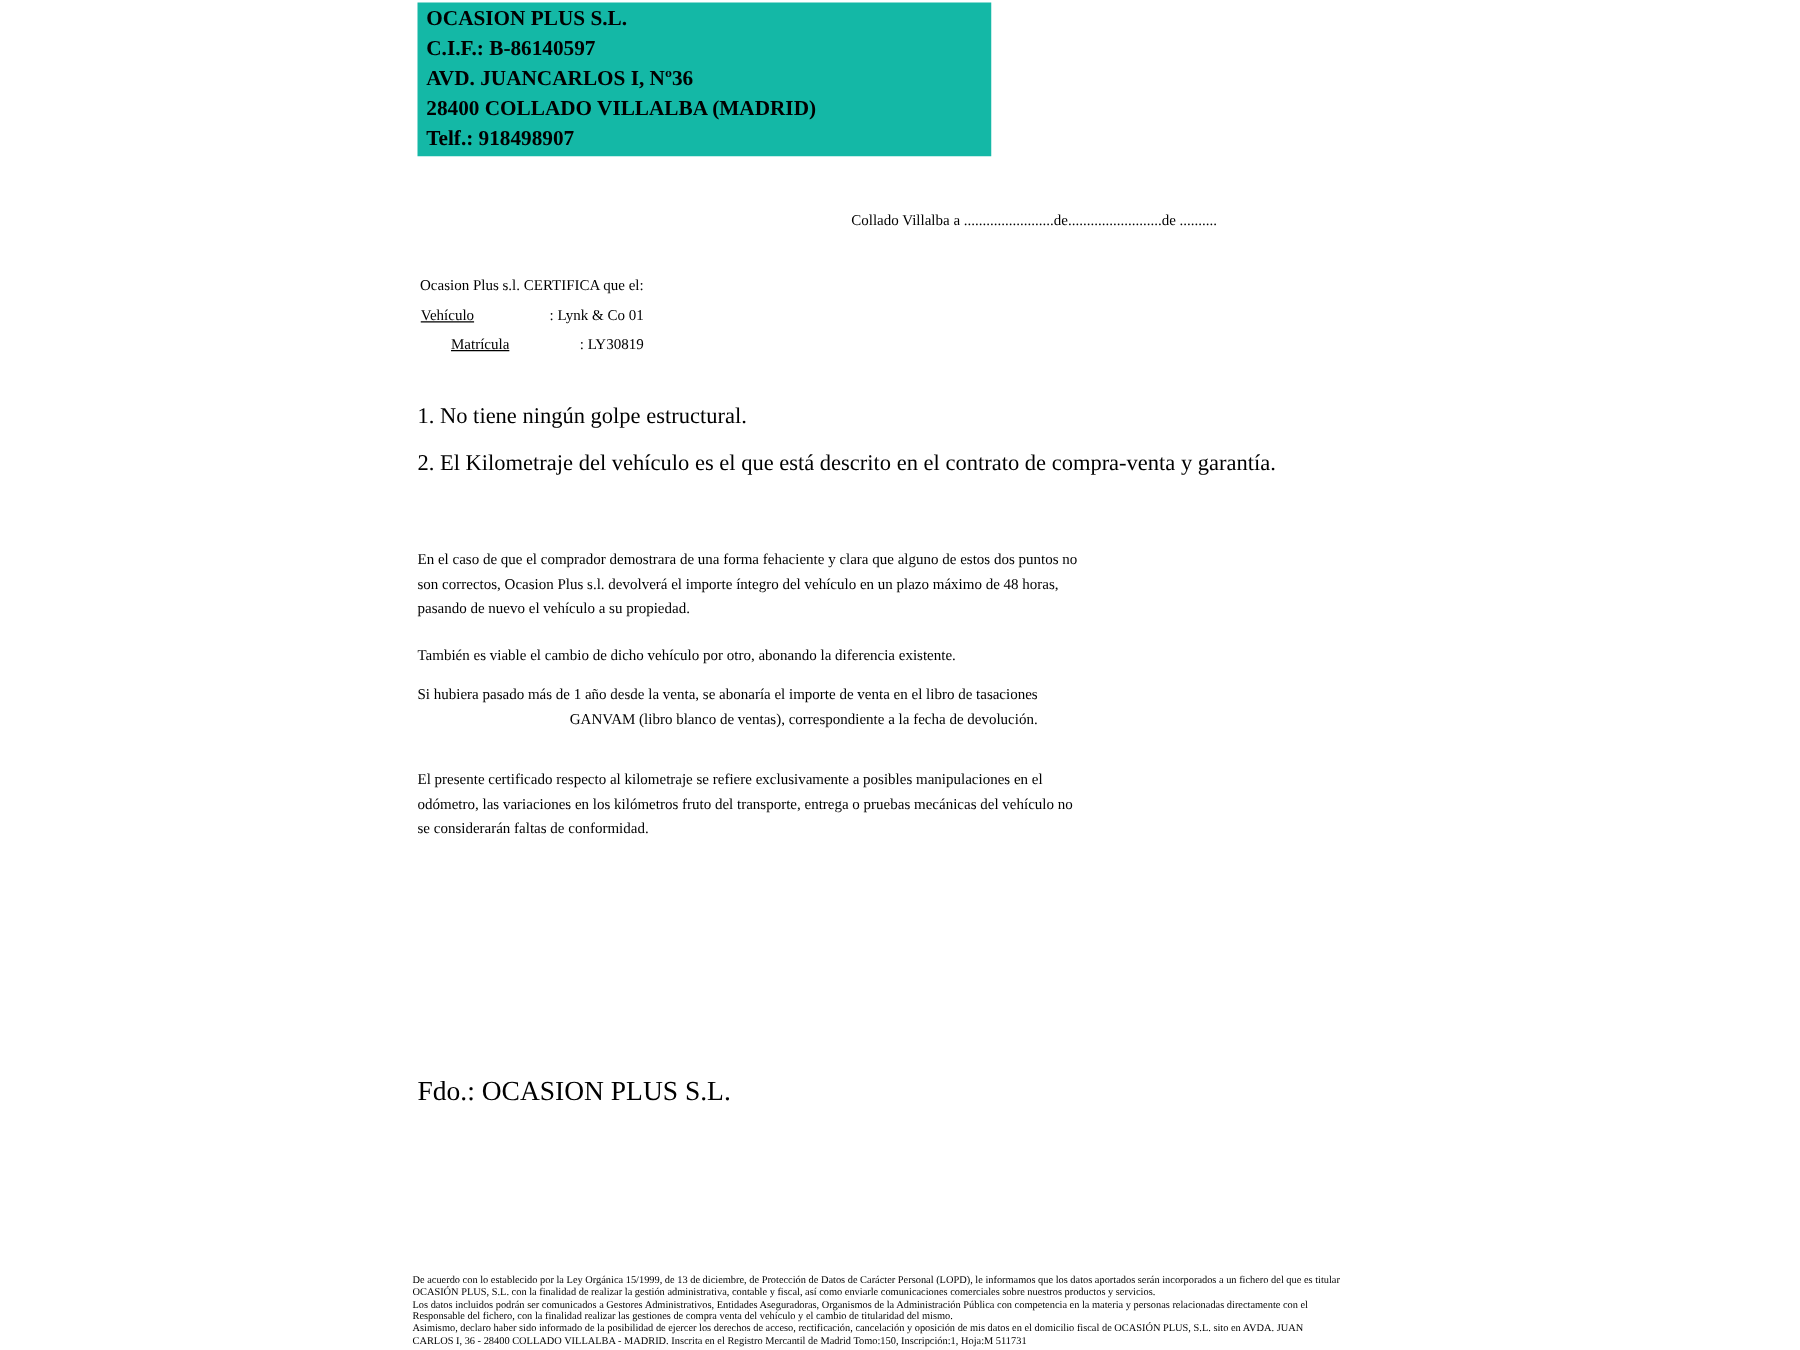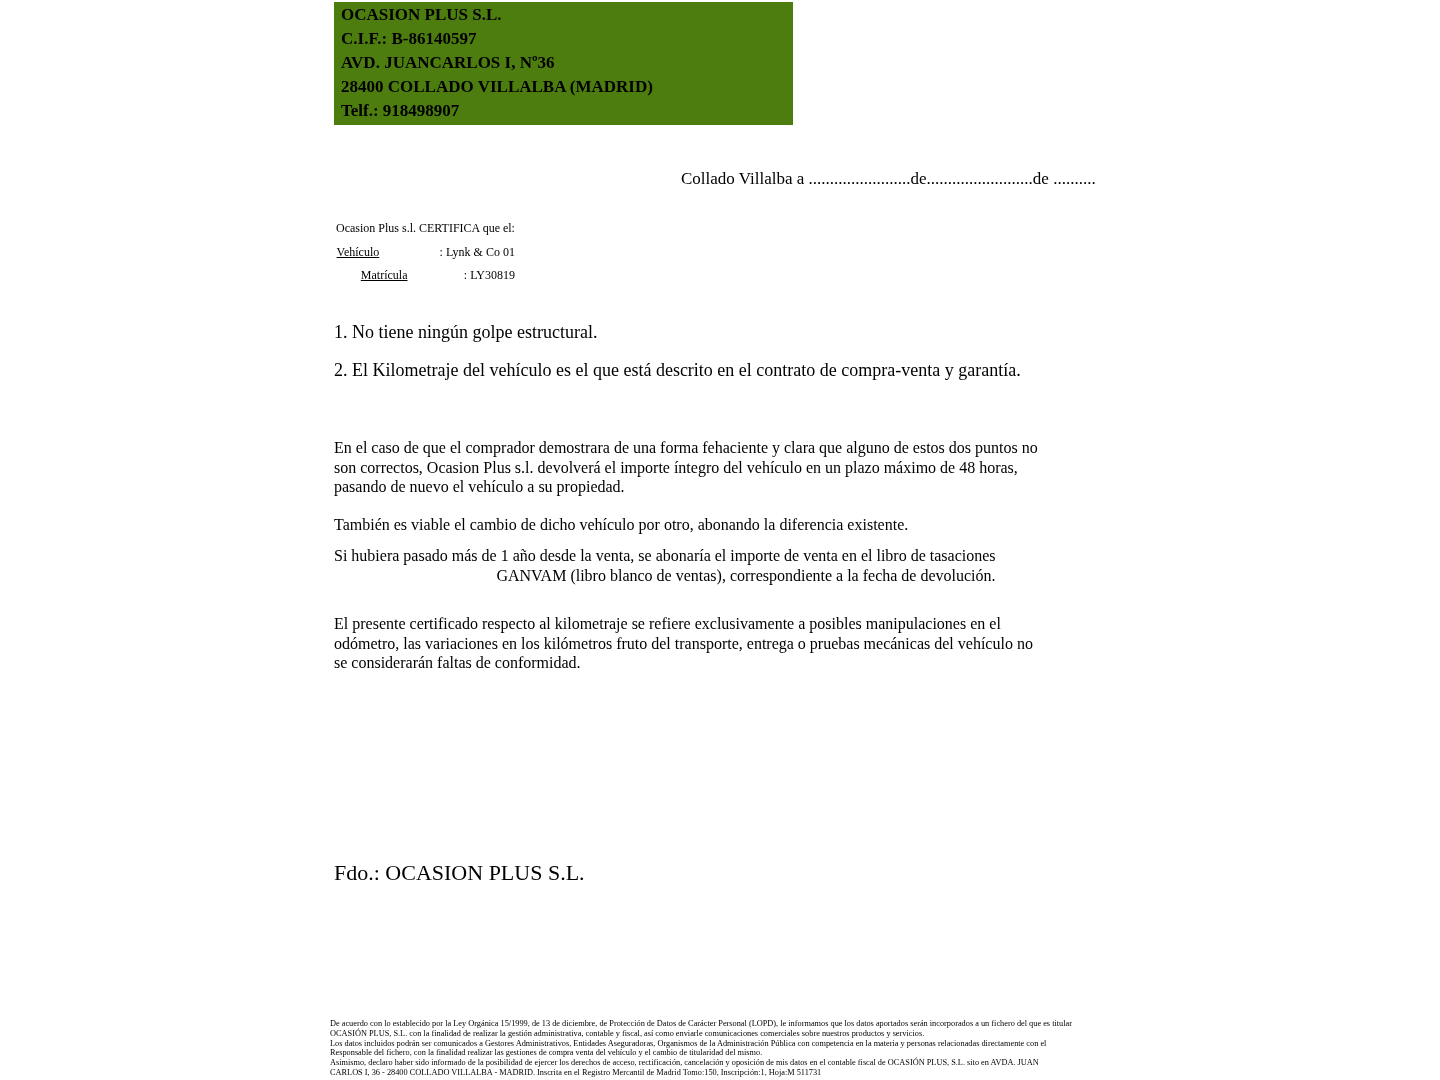--- a/index.html
+++ b/index.html
@@ -15,33 +15,33 @@
     color: #000000;
     font-family: "Liberation Serif", serif;
     overflow: hidden;
   }
   .header-box {
     position: absolute;
     left: 334px;
     top: 2px;
     width: 459px;
     height: 123px;
-    background: #4d7c0f;
+    background: #14b8a6;
     box-sizing: border-box;
     padding: 1px 0 0 7px;
     font-weight: bold;
     font-size: 17px;
     line-height: 24px;
   }
   .header-box .line { white-space: pre; }
   .date-line {
     position: absolute;
     left: 681px;
     top: 169px;
-    font-size: 17px;
+    font-size: 12px;
     white-space: pre;
   }
   .certify {
     position: absolute;
     left: 336px;
     top: 217px;
     font-size: 12px;
     line-height: 23.5px;
   }
   .field-row { display: flex; justify-content: flex-end; }
@@ -50,21 +50,21 @@
   .field-value { white-space: pre; margin-left: 24px; }
   .tline {
     position: absolute;
     left: 334px;
     font-size: 18px;
     line-height: 19.5px;
     white-space: pre;
   }
   .point-1 { top: 323px; }
   .point-2 { top: 361px; }
-  .para { position: absolute; left: 334px; font-size: 16px; line-height: 19.5px; }
+  .para { position: absolute; left: 334px; font-size: 12px; line-height: 19.5px; }
   .para .pline { white-space: pre; }
   .para-1 { top: 438px; }
   .para-2 { top: 515px; }
   .para-3 { top: 546px; text-align: right; }
   .para-4 { top: 614px; }
   .signature {
     position: absolute;
     left: 334px;
     top: 860px;
     font-size: 22px;
@@ -130,17 +130,17 @@
     <div class="pline">se considerarán faltas de conformidad.</div>
   </div>
 
   <div class="signature">Fdo.: OCASION PLUS S.L.</div>
 
   <div class="legal">
     <div class="lline">De acuerdo con lo establecido por la Ley Orgánica 15/1999, de 13 de diciembre, de Protección de Datos de Carácter Personal (LOPD), le informamos que los datos aportados serán incorporados a un fichero del que es titular</div>
     <div class="lline">OCASIÓN PLUS, S.L. con la finalidad de realizar la gestión administrativa, contable y fiscal, así como enviarle comunicaciones comerciales sobre nuestros productos y servicios.</div>
     <div class="lline">Los datos incluidos podrán ser comunicados a Gestores Administrativos, Entidades Aseguradoras, Organismos de la Administración Pública con competencia en la materia y personas relacionadas directamente con el</div>
     <div class="lline">Responsable del fichero, con la finalidad realizar las gestiones de compra venta del vehículo y el cambio de titularidad del mismo.</div>
-    <div class="lline">Asimismo, declaro haber sido informado de la posibilidad de ejercer los derechos de acceso, rectificación, cancelación y oposición de mis datos en el contable fiscal de OCASIÓN PLUS, S.L. sito en AVDA. JUAN</div>
+    <div class="lline">Asimismo, declaro haber sido informado de la posibilidad de ejercer los derechos de acceso, rectificación, cancelación y oposición de mis datos en el domicilio fiscal de OCASIÓN PLUS, S.L. sito en AVDA. JUAN</div>
     <div class="lline">CARLOS I, 36 - 28400 COLLADO VILLALBA - MADRID. Inscrita en el Registro Mercantil de Madrid Tomo:150, Inscripción:1, Hoja:M 511731</div>
   </div>
 
 </div>
 
 </body></html>

